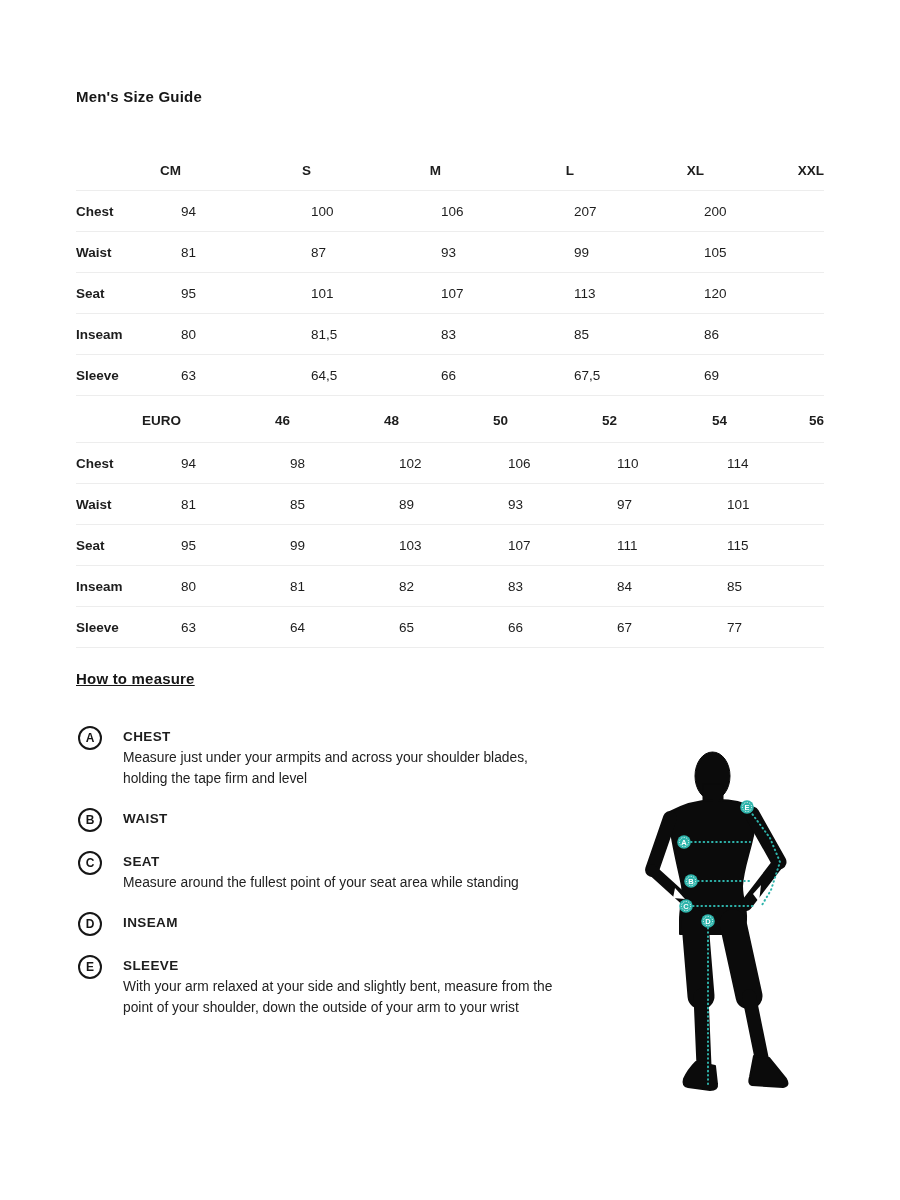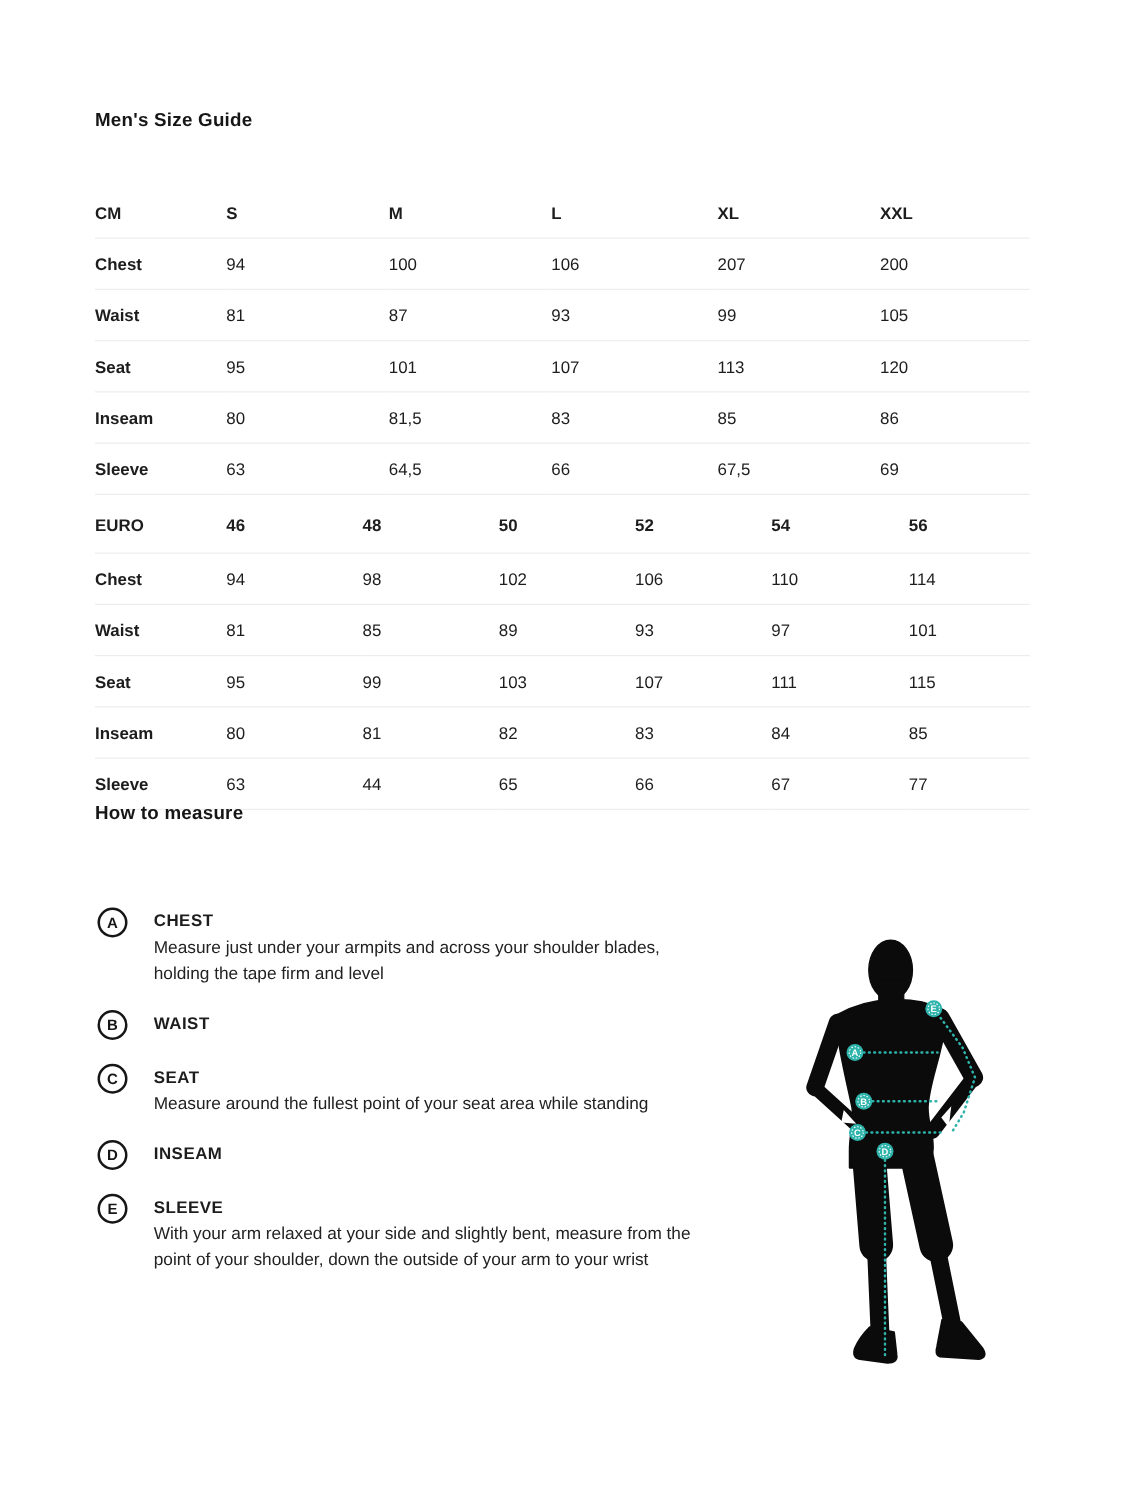--- a/index.html
+++ b/index.html
@@ -6,24 +6,24 @@
   body{
     width:900px;height:1200px;position:relative;background:#ffffff;
     color:#1d1d1d;font-family:"Liberation Sans",sans-serif;
   }
   h1,h2{margin:0;font-size:15px;font-weight:700;letter-spacing:.2px;color:#161616;}
   #title{position:absolute;left:76px;top:88px;}
   #table-cm{position:absolute;left:76px;top:150px;}
   #table-euro{position:absolute;left:76px;top:399px;}
   table{border-collapse:collapse;table-layout:fixed;width:748px;font-size:13.5px;color:#1d1d1d;}
   th,td{text-align:left;padding:0;vertical-align:middle;border-bottom:1px solid #ededed;height:40px;font-weight:400;}
-  thead th{height:40px;font-weight:700;}
+  thead th{height:40px;font-weight:700;text-align:right;}
   #table-euro thead th{height:43px;}
   tbody th{font-weight:700;}
-  #howto-title{position:absolute;left:76px;top:642px;}
+  #howto-title{position:absolute;left:76px;top:670px;text-decoration:underline;}
   #measure-list{position:absolute;left:78px;top:727px;width:530px;display:flex;flex-direction:column;gap:20px;}
   .measure-item{display:flex;gap:21px;align-items:flex-start;}
   .measure-badge{
     width:24px;height:24px;min-width:24px;box-sizing:border-box;margin-top:-1px;
     border:2px solid #161616;border-radius:50%;
     display:flex;align-items:center;justify-content:center;
     font-size:12px;font-weight:700;color:#161616;background:#fff;
   }
   .measure-name{font-size:13.5px;font-weight:700;letter-spacing:.4px;line-height:20px;}
   .measure-desc{font-size:13.8px;line-height:21px;white-space:pre-line;color:#222;}
@@ -150,21 +150,21 @@
         <td>80</td>
         <td>81</td>
         <td>82</td>
         <td>83</td>
         <td>84</td>
         <td>85</td>
       </tr>
       <tr>
         <th>Sleeve</th>
         <td>63</td>
-        <td>44</td>
+        <td>64</td>
         <td>65</td>
         <td>66</td>
         <td>67</td>
         <td>77</td>
       </tr>
     </tbody>
   </table>
 
 <h2 id="howto-title">How to measure</h2>
 

